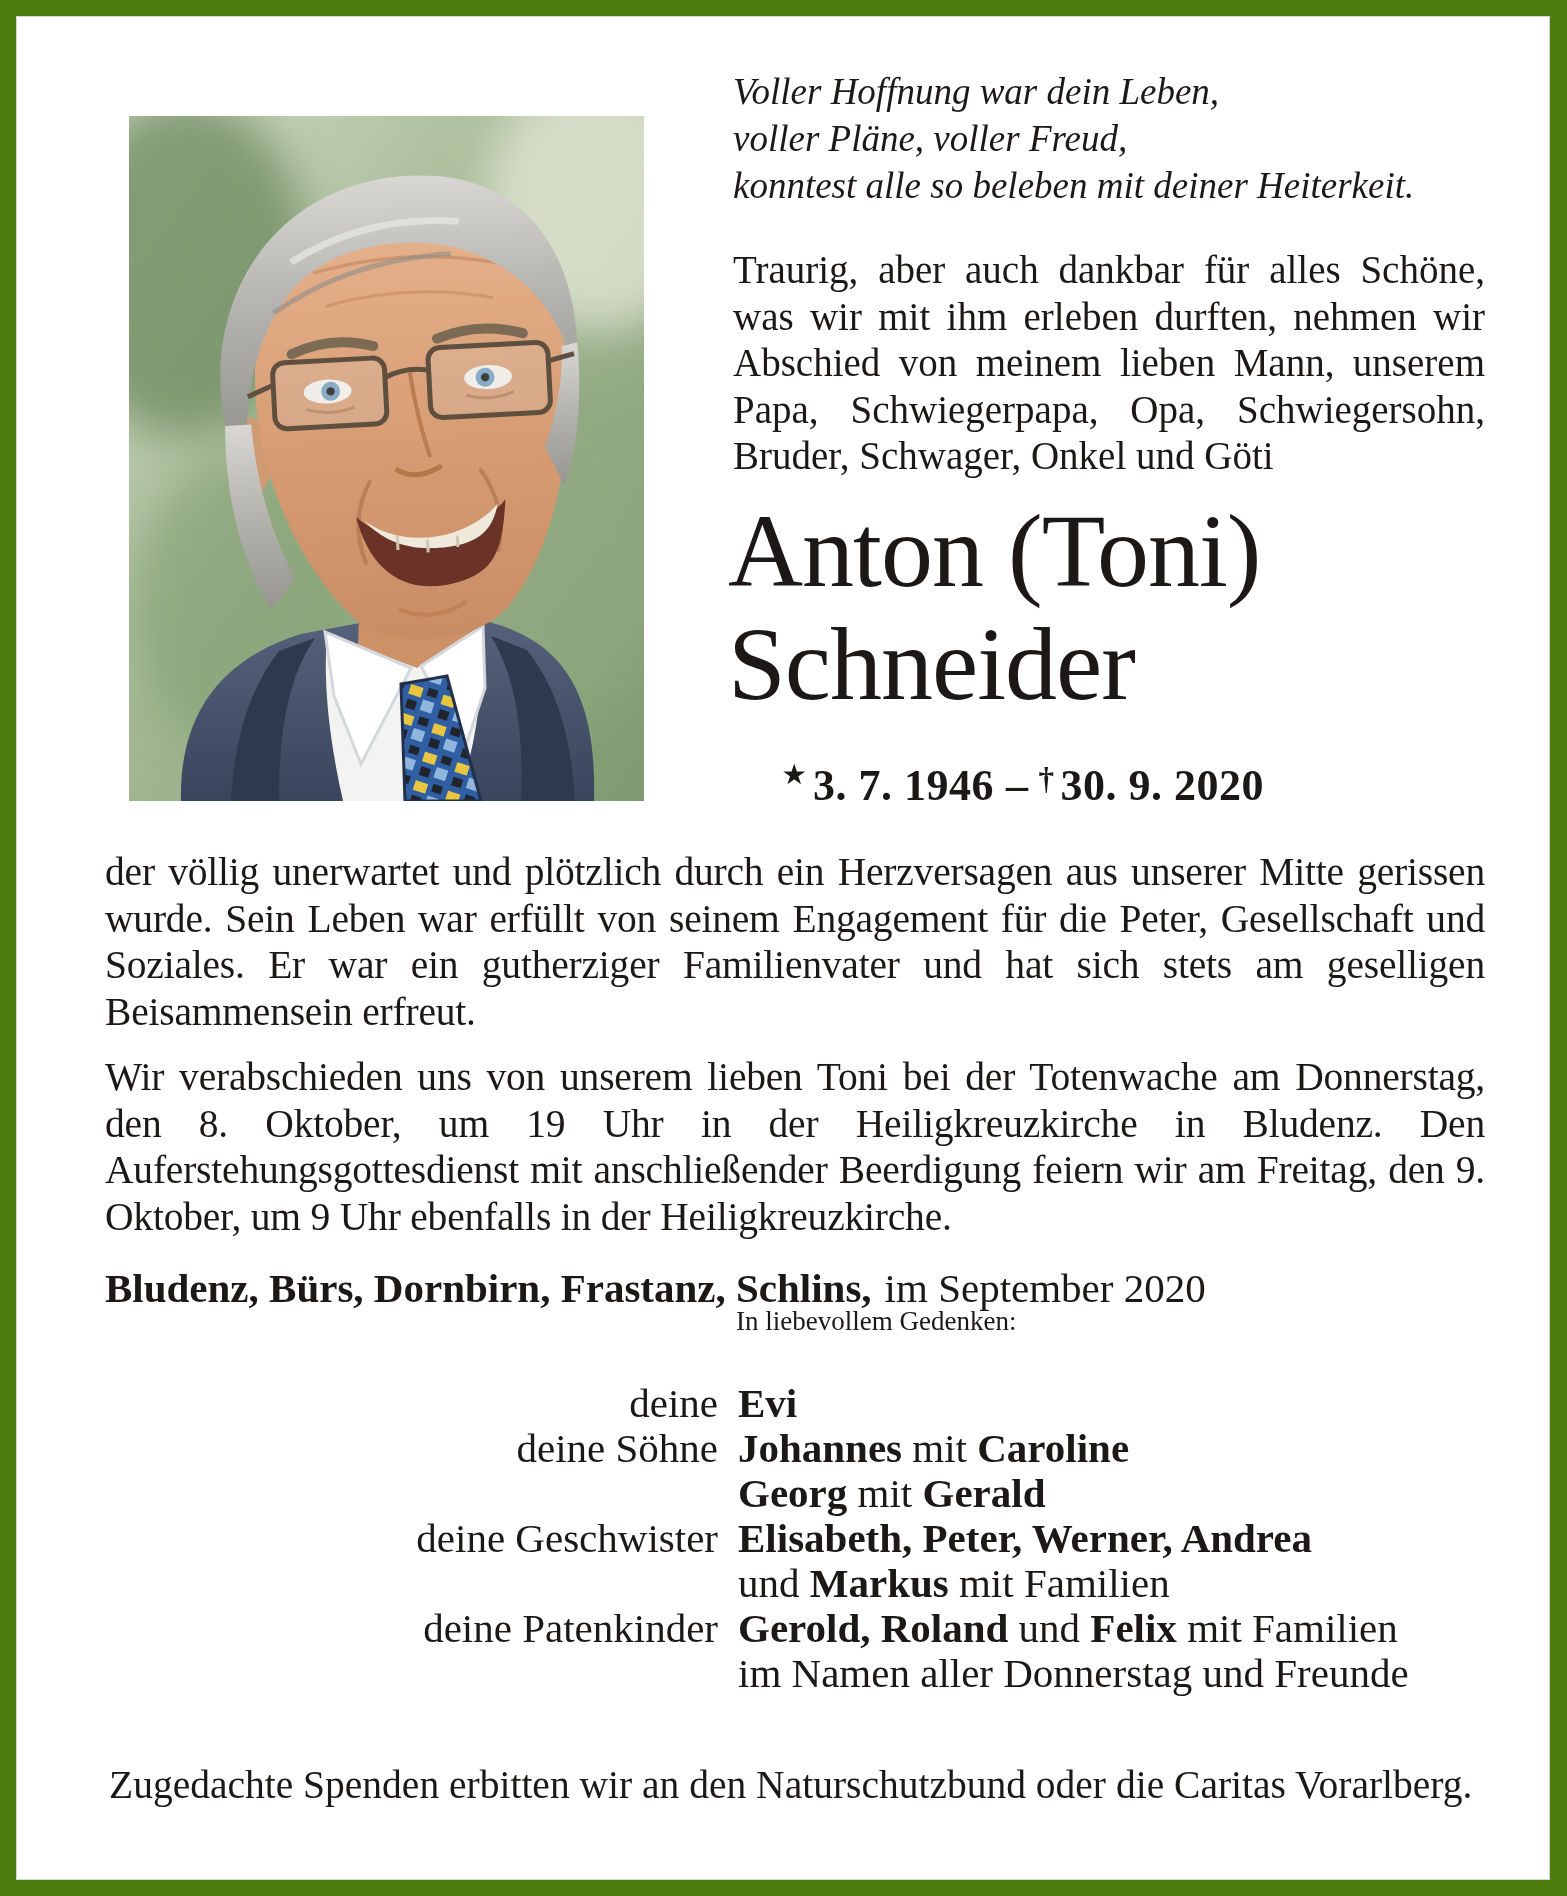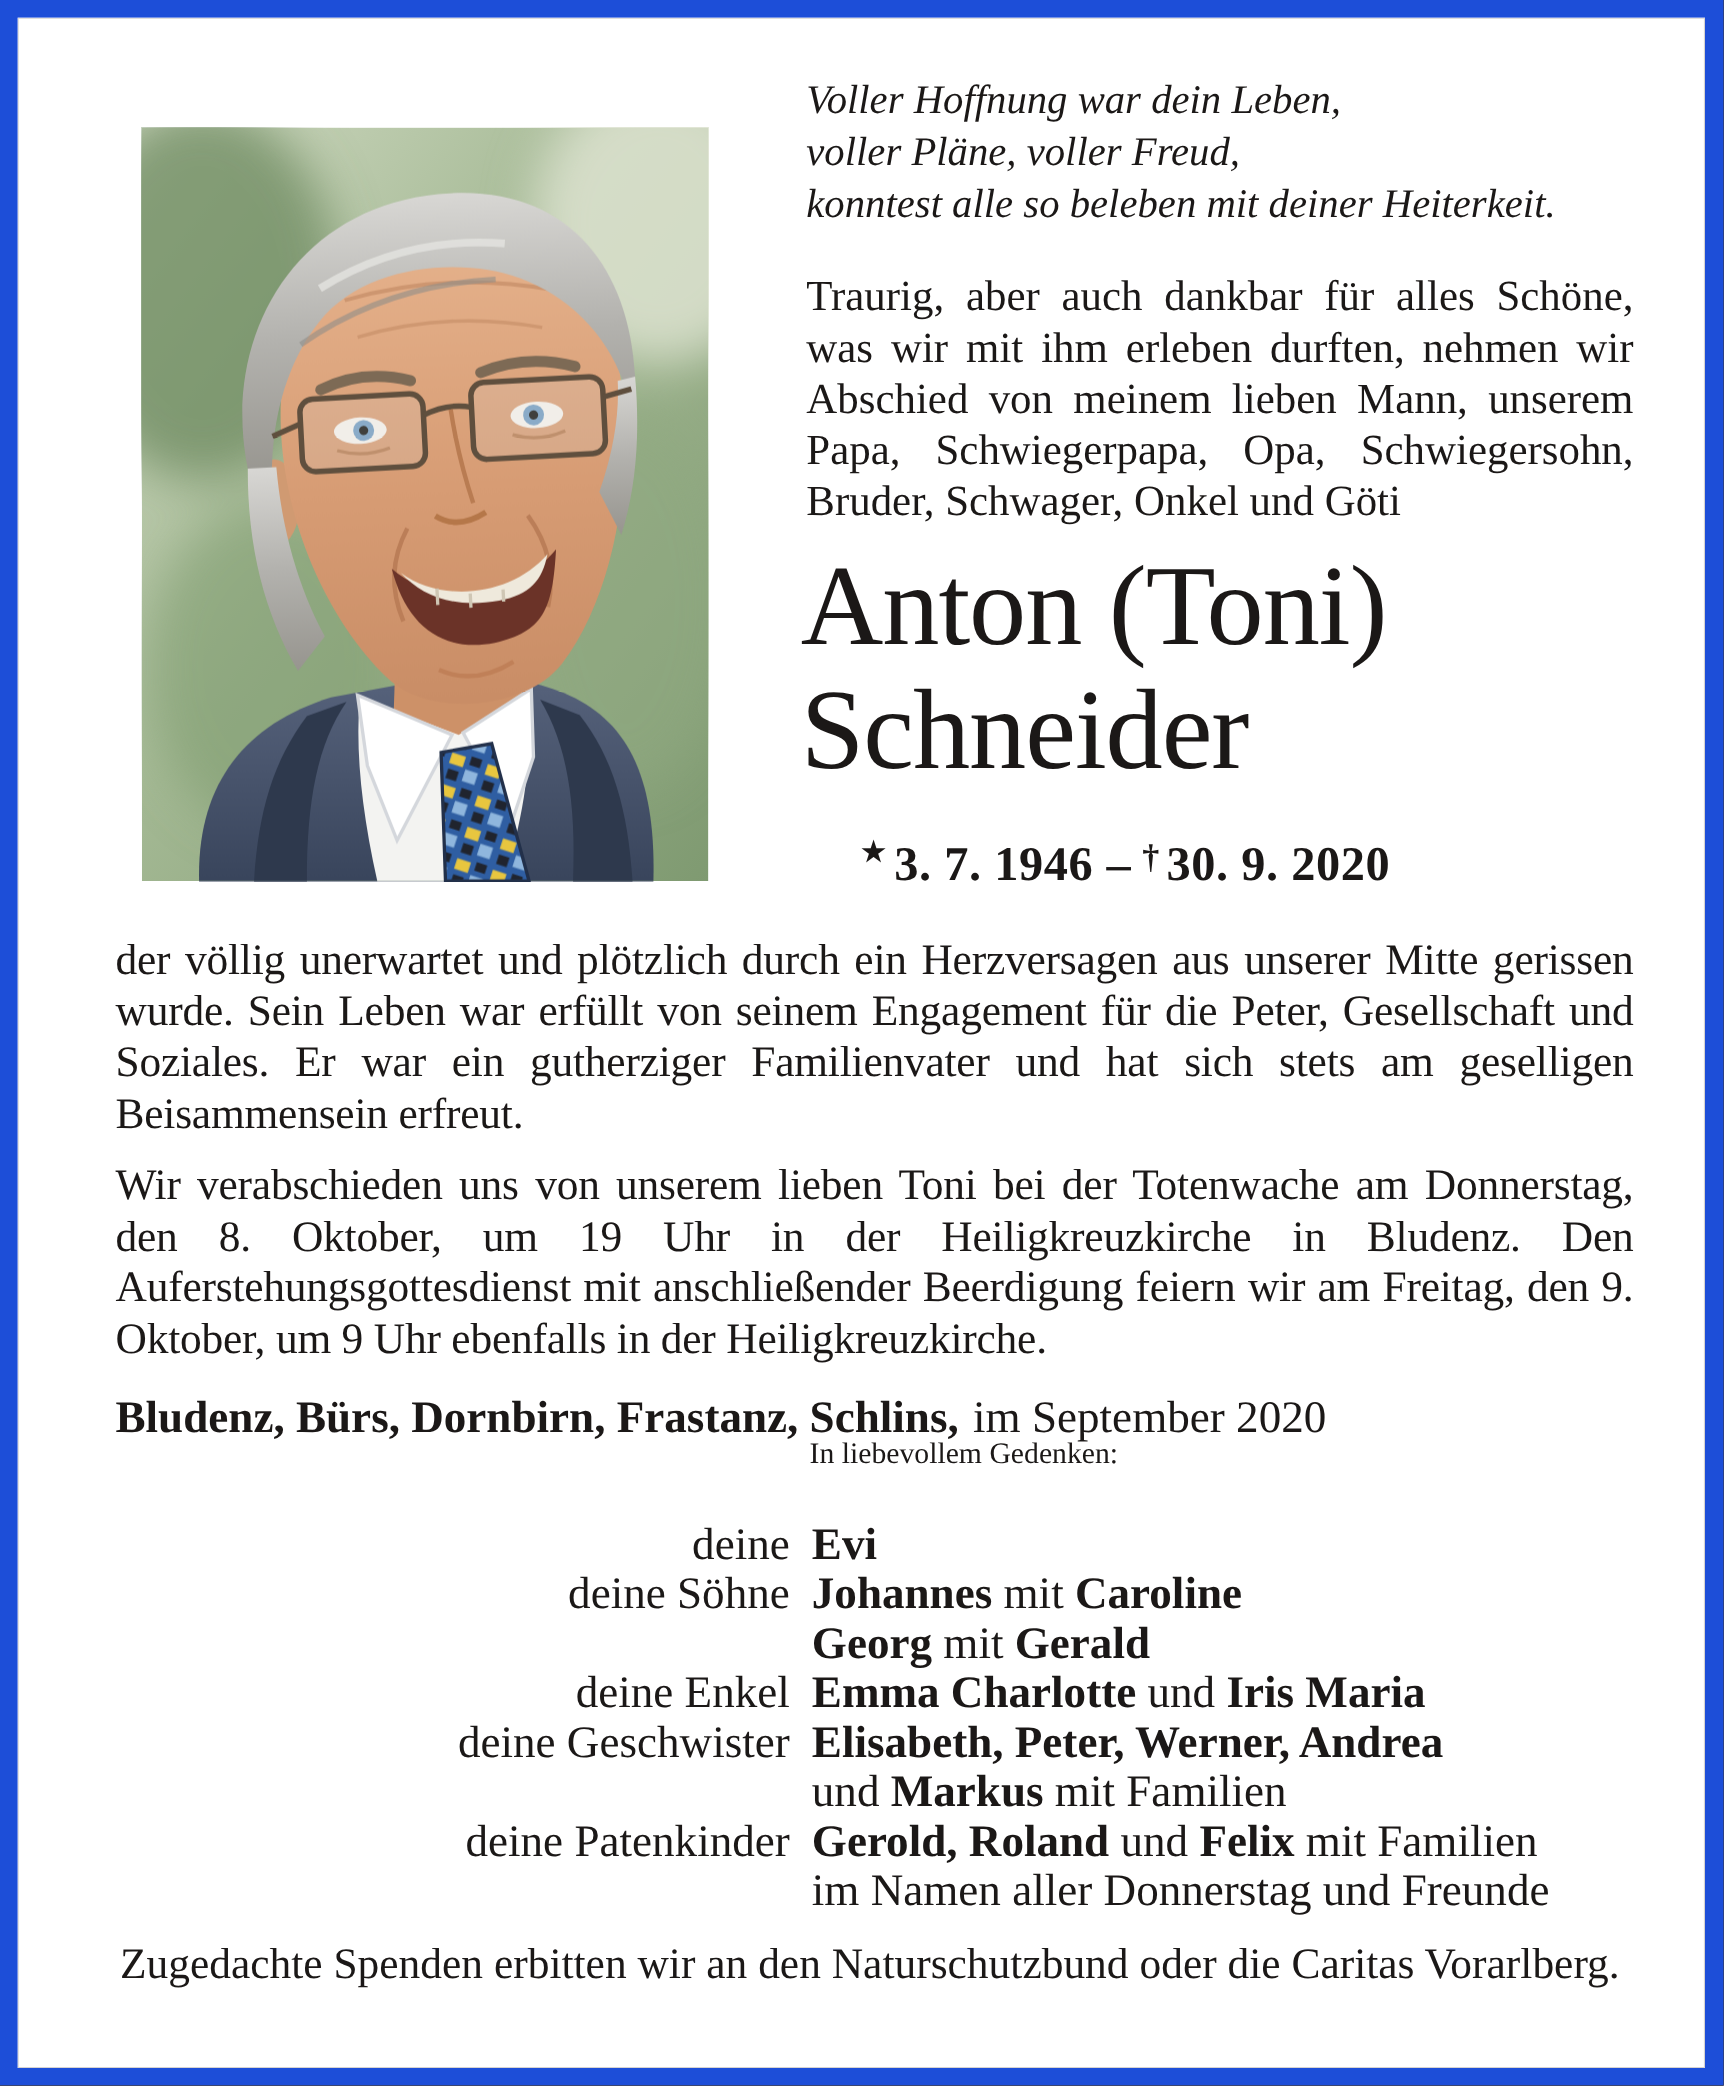--- a/index.html
+++ b/index.html
@@ -1,16 +1,16 @@
 <!DOCTYPE html>
 <html lang="de"><head>
 <meta charset="utf-8">
 <style>
   html,body{margin:0;padding:0;background:#262223;}
-  .page{position:relative;width:1567px;height:1896px;background:#1d4ed8;overflow:hidden;
+  .page{position:relative;width:1567px;height:1896px;background:#4d7c0f;overflow:hidden;
         font-family:"Liberation Serif","DejaVu Serif",serif;color:#1b1817;}
   .card{position:absolute;left:16px;top:16px;width:1534px;height:1864px;background:#ffffff;
         box-shadow:inset 0 0 0 1px #d6d3d1;}
   
   .abs{position:absolute;}
 
   .photo{left:113px;top:100px;width:515px;height:685px;}
   .photo svg{display:block;width:100%;height:100%;}
 
   .verse{left:717px;top:52px;font-style:italic;font-size:37px;line-height:47px;white-space:pre;}
@@ -178,24 +178,20 @@
         </div>
         <div class="fam-row">
           <div class="fam-label">deine Söhne</div>
           <div class="fam-value"><span class="b">Johannes</span><span> mit </span><span class="b">Caroline</span></div>
         </div>
         <div class="fam-row">
           <div class="fam-label"></div>
           <div class="fam-value"><span class="b">Georg</span><span> mit </span><span class="b">Gerald</span></div>
         </div>
         <div class="fam-row">
-          <div class="fam-label">deine Enkel</div>
-          <div class="fam-value"><span class="b">Emma Charlotte</span><span> und </span><span class="b">Iris Maria</span></div>
-        </div>
-        <div class="fam-row">
           <div class="fam-label">deine Geschwister</div>
           <div class="fam-value"><span class="b">Elisabeth, Peter, Werner, Andrea</span></div>
         </div>
         <div class="fam-row">
           <div class="fam-label"></div>
           <div class="fam-value"><span>und </span><span class="b">Markus</span><span> mit Familien</span></div>
         </div>
         <div class="fam-row">
           <div class="fam-label">deine Patenkinder</div>
           <div class="fam-value"><span class="b">Gerold, Roland</span><span> und </span><span class="b">Felix</span><span> mit Familien</span></div>

